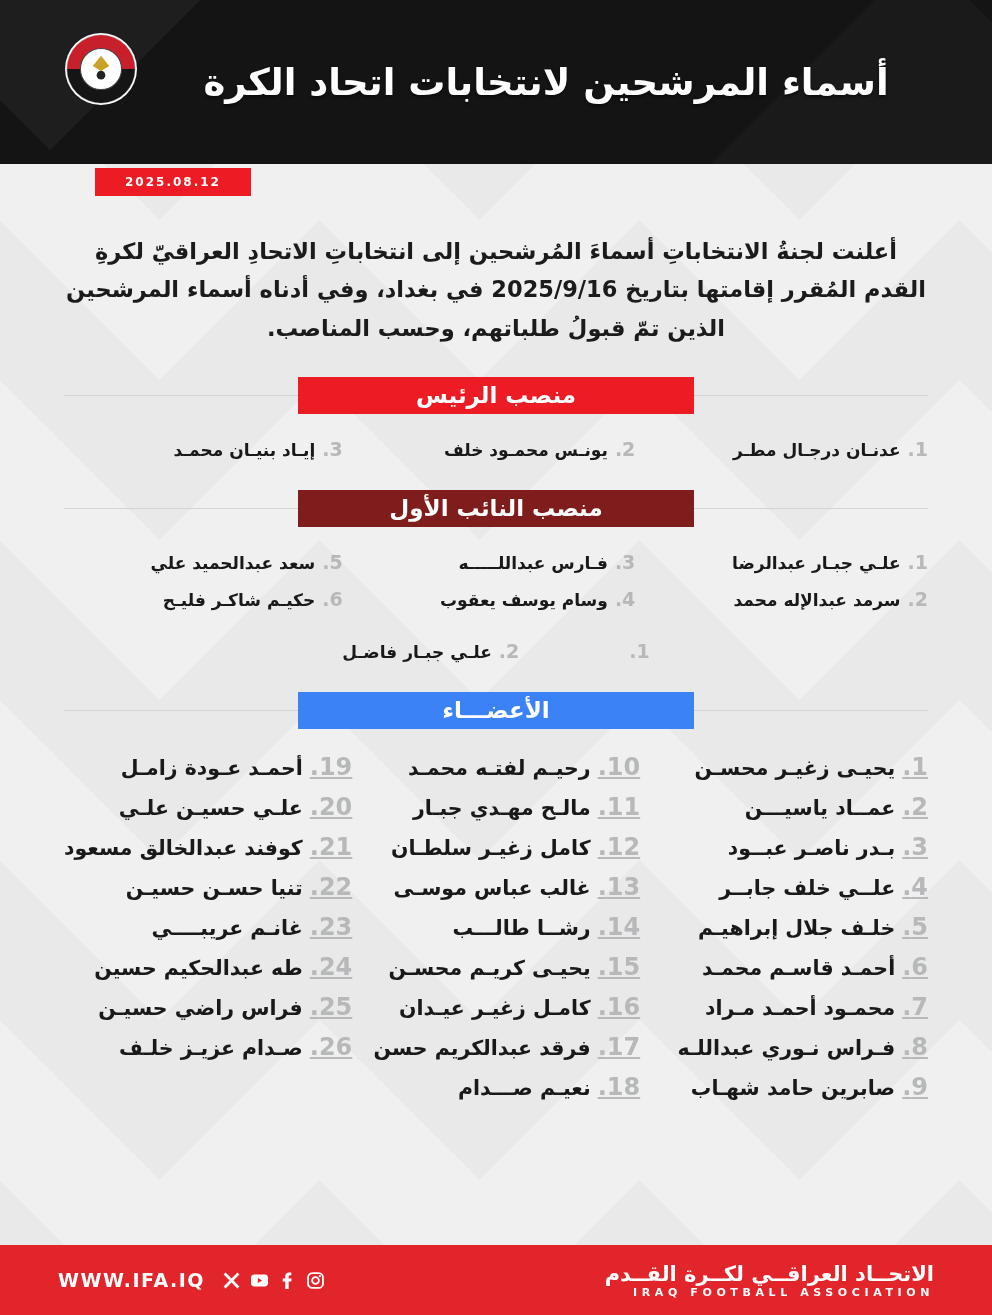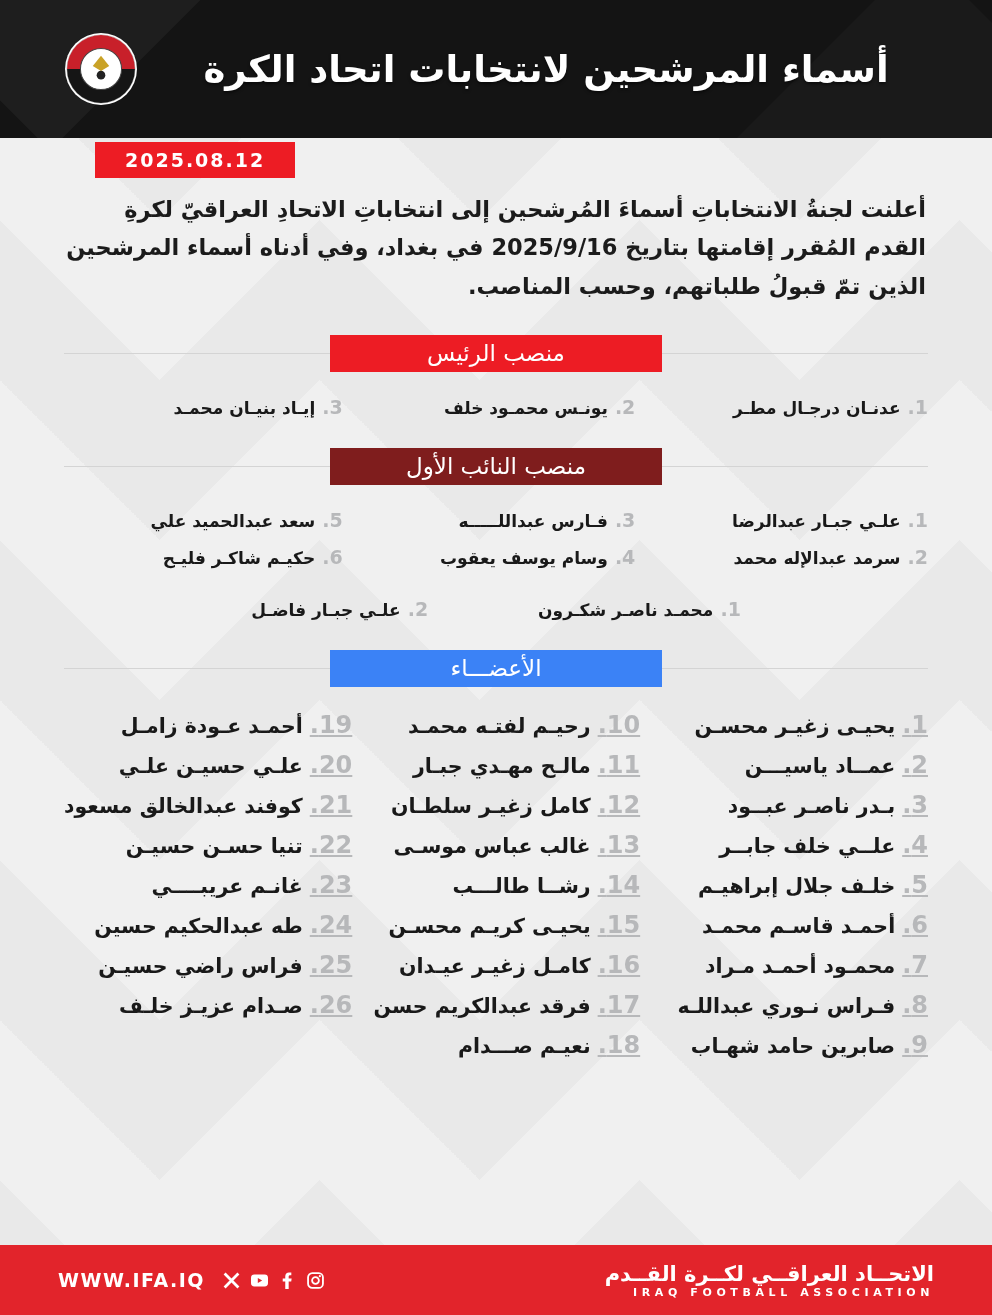--- a/index.html
+++ b/index.html
@@ -22,21 +22,21 @@
       linear-gradient(225deg, rgba(0,0,0,0.028) 25%, transparent 25%),
       linear-gradient(315deg, rgba(0,0,0,0.028) 25%, transparent 25%),
       linear-gradient(45deg,  rgba(0,0,0,0.028) 25%, transparent 25%);
     background-position:-160px 60px, -160px 60px, 0 60px, 0 60px;
     background-size:320px 320px;
   }
 
   
   .header{
     position:relative; z-index:2;
-    height:138px; background:#141414;
+    height:164px; background:#141414;
     overflow:hidden; flex:none;
   }
   .header::before, .header::after{
     content:""; position:absolute; background:#1e1e1e; transform:rotate(45deg);
   }
   .header::before{ width:340px; height:340px; left:-120px; top:-260px; }
   .header::after{ width:420px; height:420px; right:-140px; top:40px; background:#1a1a1a; }
   .logo-wrap{
     position:absolute; left:64px; top:32px; width:74px; height:74px; z-index:3;
   }
@@ -45,46 +45,46 @@
     display:flex; align-items:center; justify-content:center;
     padding-right:30px; padding-left:130px;
     color:#ffffff; font-size:37px; font-weight:bold;
     text-shadow:0 2px 3px rgba(0,0,0,.5);
   }
 
   
   .date-row{ position:relative; z-index:2; direction:ltr; padding:4px 0 0 95px; flex:none; }
   .date-badge{
     display:inline-block; background:#ed1c24; color:#fff;
-    font-weight:bold; font-size:19px; letter-spacing:2px;
+    font-weight:bold; font-size:12px; letter-spacing:2px;
     padding:7px 30px;
   }
 
   
   .intro{
     position:relative; z-index:1;
-    margin:12px 66px 0;
-    text-align:right;
+    margin:36px 66px 0;
+    text-align:center;
     font-size:22.5px; font-weight:bold; color:#1b1b1b;
     line-height:1.7;
   }
 
   
   .content{ position:relative; z-index:1; flex:1; }
   .section{ margin-top:30px; }
   .section-header{ position:relative; height:37px; margin:0 64px; }
   .section-header::before{
     content:""; position:absolute; left:0; right:0; top:50%;
     border-top:1px solid #d4d4d4;
   }
   .banner{
     position:absolute; left:50%; transform:translateX(-50%); top:0;
-    width:332px; height:37px; z-index:1;
+    width:396px; height:37px; z-index:1;
     display:flex; align-items:center; justify-content:center;
-    color:#fff; font-size:23px; font-weight:normal;
+    color:#fff; font-size:23px; font-weight:bold;
   }
   .banner.red{ background:#ed1c24; }
   .banner.black{ background:#7f1d1d; }
   .banner.gray{ background:#3b82f6; }
 
   .cands{
     display:grid; direction:rtl;
     margin:24px 64px 0;
     grid-template-columns:repeat(3,1fr);
     grid-auto-flow:column;
@@ -207,21 +207,20 @@
           <span class="name">حكيـم شاكـر فليـح</span>
         </div>
       </div>
   </div>
 
   <div class="section">
     <div class="cands pair">
 
         <div class="cand">
           <span class="num">1</span>
-          <span class="name">محمـد ناصـر شكـرون</span>
         </div>
 
         <div class="cand">
           <span class="num">2</span>
           <span class="name">علـي جبـار فاضـل</span>
         </div>
       </div>
   </div>
 
   <div class="section">

